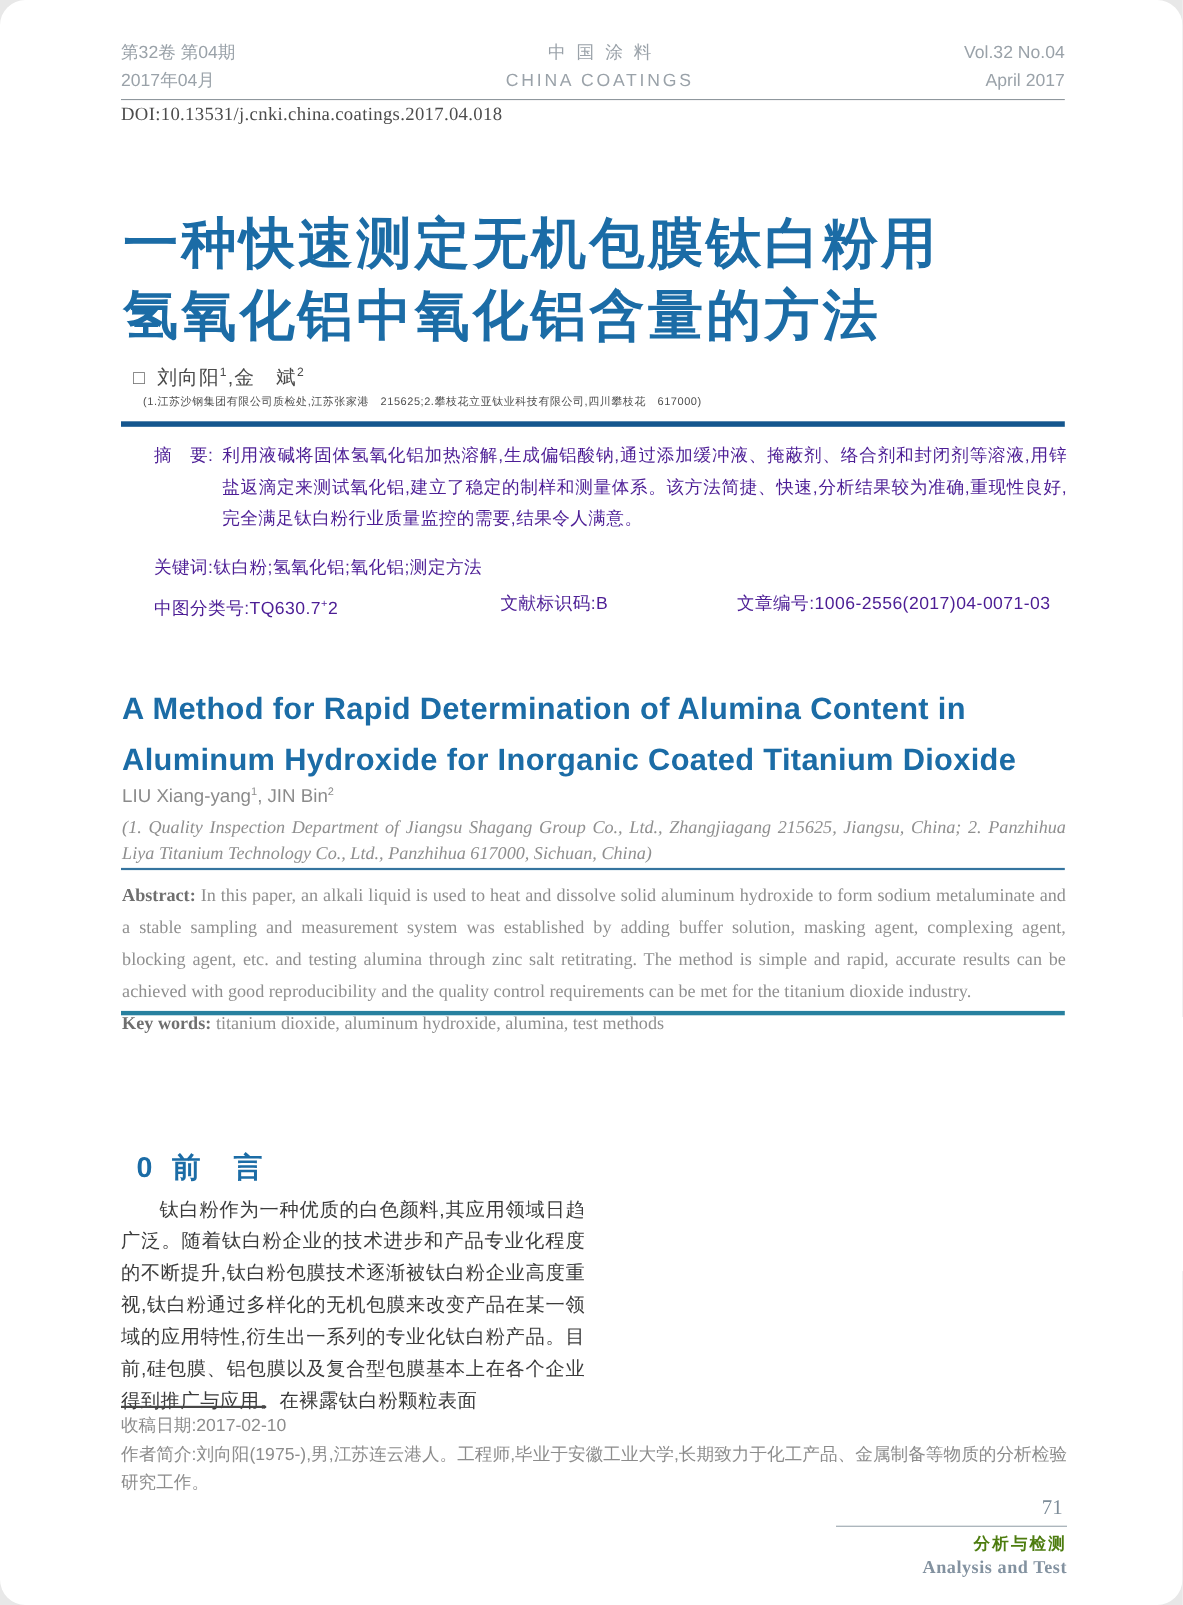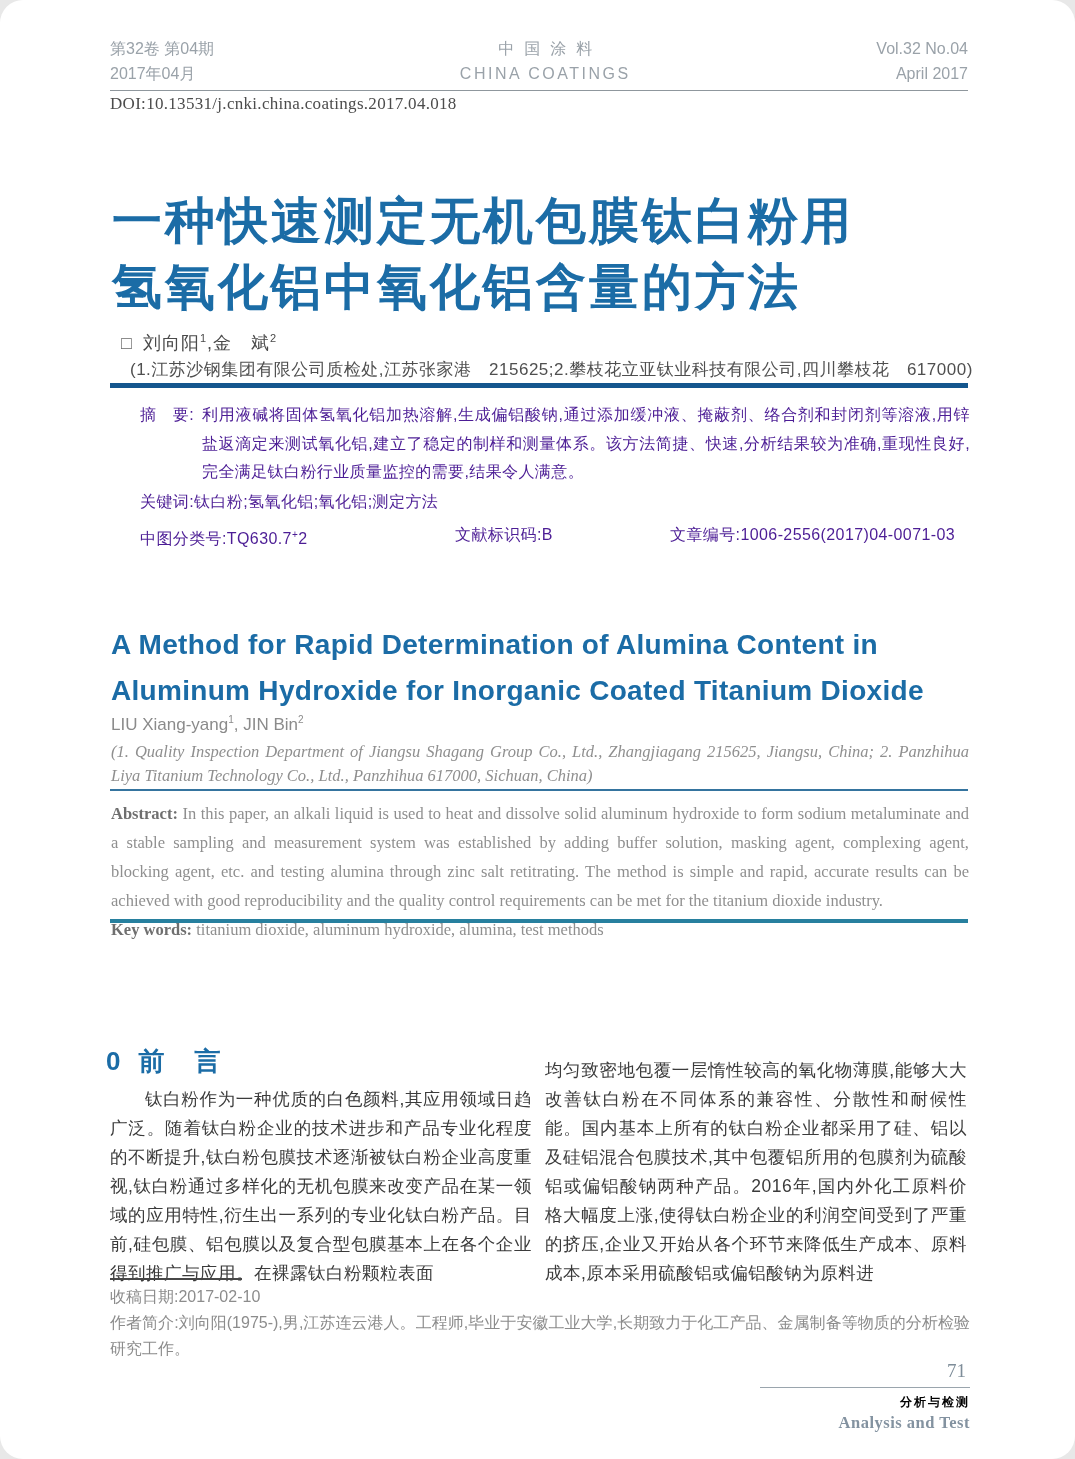--- a/index.html
+++ b/index.html
@@ -40,34 +40,34 @@
     letter-spacing:3px;
   }
   .authors-cn {
     position:absolute; top:331px; left:121px;
     font-size:18px; color:#4a4a4a; letter-spacing:1px;
   }
   .authors-cn .marker { color:#6a6a6a; margin-right:10px; }
   .authors-cn sup { font-size:11px; color:#4a4a4a; }
   .affil-cn {
     position:absolute; top:358px; left:130px;
-    font-size:17px; color:#4f4f4f; letter-spacing:0.5px;
+    font-size:10px; color:#4f4f4f; letter-spacing:0.5px;
   }
   .rule-navy {
     position:absolute; top:383px; left:110px; width:858px; height:5px;
     background:#14568e;
   }
   
   .abs-cn {
     position:absolute; top:401px; left:140px; width:830px;
     color:#4c1d95; font-size:16px; line-height:28.5px; letter-spacing:0.4px;
   }
   .hang { position:relative; padding-left:62px; text-align:justify; }
   .hang .lbl { position:absolute; left:0; top:0; }
-  .kw-row { margin-top:1px; }
+  .kw-row { margin-top:16px; }
   .clc-row { position:relative; margin-top:5px; height:26px; }
   .clc-row .c1 { position:absolute; left:0; }
   .clc-row .c2 { position:absolute; left:315px; }
   .clc-row .c3 { position:absolute; left:530px; }
   .clc-row sup { font-size:10px; }
   
   .title-en {
     position:absolute; top:622px; left:111px; width:880px;
     color:#1b6ca6; font-weight:bold; font-size:28px; line-height:46px;
     letter-spacing:0.3px;
@@ -91,21 +91,21 @@
     font-family:"Liberation Serif", serif;
     color:#8f8f8f; font-size:16.5px; line-height:29px; text-align:justify;
   }
   .abs-en b { color:#6f6f6f; }
   .rule-teal {
     position:absolute; top:919px; left:110px; width:858px; height:4px;
     background:#27809f;
   }
   
   .section-head {
-    position:absolute; top:1044px; left:106px;
+    position:absolute; top:1044px; left:124px;
     color:#1b6ca6; font-weight:bold; font-size:26px; letter-spacing:2px;
   }
   .section-head .num { margin-right:16px; }
   .body-col {
     position:absolute; width:422px;
     color:#3b3b3b; font-size:17.5px; line-height:29px;
     text-align:justify; letter-spacing:0.5px;
   }
   .col-left  { top:1085px; left:110px; }
   .col-right { top:1056px; left:545px; }
@@ -125,22 +125,22 @@
     text-align:right; color:#8392a0;
   }
   .footer .page-num {
     font-family:"Liberation Serif", serif;
     font-size:19px; padding-right:4px; color:#7e8d99;
   }
   .footer .footer-rule {
     margin-top:5px; width:100%; height:1px; background:#9aa5ad;
   }
   .footer .col-cn {
-    margin-top:6px; font-size:12px; font-weight:bold;
-    letter-spacing:2px; color:#000000;
+    margin-top:6px; font-size:15px; font-weight:bold;
+    letter-spacing:2px; color:#4d7c0f;
   }
   .footer .col-en {
     margin-top:2px; font-family:"Liberation Serif", serif;
     font-weight:bold; font-size:16.5px; color:#8392a0; letter-spacing:0.5px;
   }
 </style>
 </head>
 <body>
 
 <div class="page">
@@ -210,21 +210,20 @@
     </div>
   </div>
 
   <div class="rule-teal"></div>
 
   <div class="section-head">
     <span class="num">0</span><span>前　言</span>
   </div>
 
   <div class="body-col col-left indent">钛白粉作为一种优质的白色颜料,其应用领域日趋广泛。随着钛白粉企业的技术进步和产品专业化程度的不断提升,钛白粉包膜技术逐渐被钛白粉企业高度重视,钛白粉通过多样化的无机包膜来改变产品在某一领域的应用特性,衍生出一系列的专业化钛白粉产品。目前,硅包膜、铝包膜以及复合型包膜基本上在各个企业得到推广与应用。在裸露钛白粉颗粒表面</div>
-  <div class="body-col col-right">均匀致密地包覆一层惰性较高的氧化物薄膜,能够大大改善钛白粉在不同体系的兼容性、分散性和耐候性能。国内基本上所有的钛白粉企业都采用了硅、铝以及硅铝混合包膜技术,其中包覆铝所用的包膜剂为硫酸铝或偏铝酸钠两种产品。2016年,国内外化工原料价格大幅度上涨,使得钛白粉企业的利润空间受到了严重的挤压,企业又开始从各个环节来降低生产成本、原料成本,原本采用硫酸铝或偏铝酸钠为原料进</div>
 
   <div class="footnote-rule"></div>
   <div class="footnote">
     <div>收稿日期:2017-02-10</div>
     <div>作者简介:刘向阳(1975-),男,江苏连云港人。工程师,毕业于安徽工业大学,长期致力于化工产品、金属制备等物质的分析检验研究工作。</div>
   </div>
 
   <div class="footer">
     <div class="page-num">71</div>
     <div class="footer-rule"></div>

